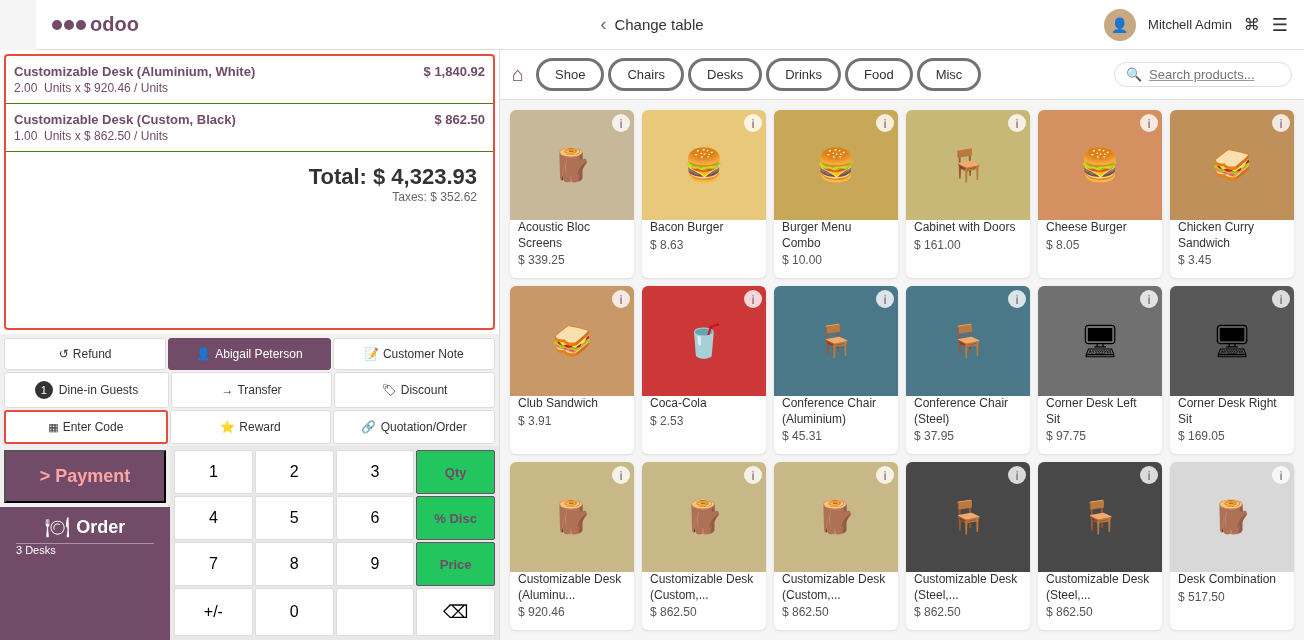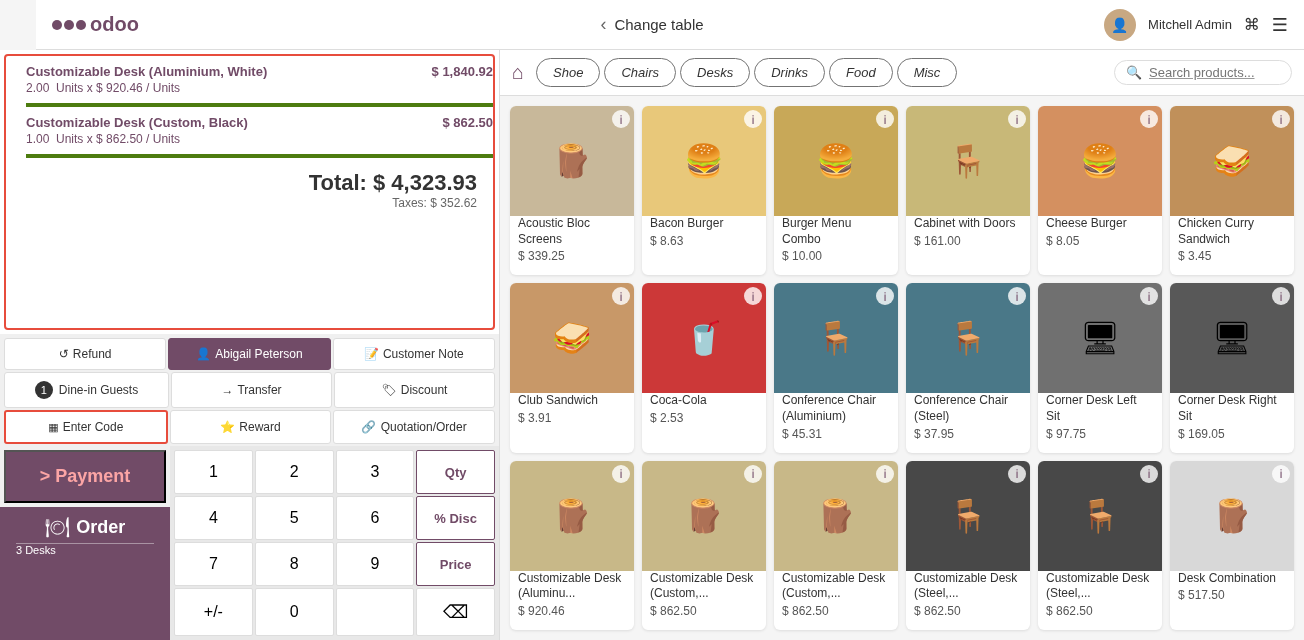--- a/index.html
+++ b/index.html
@@ -17,21 +17,21 @@
     .header-wifi { font-size: 16px; color: #333; }
     .header-menu { font-size: 18px; color: #333; cursor: pointer; }
 
     
     .main-content { display: flex; flex: 1; overflow: hidden; }
     
     
     .left-panel { width: 500px; display: flex; flex-direction: column; background: white; border-right: 1px solid #ddd; }
     
     .order-list { flex: 1; overflow-y: auto; border: 2px solid #e74c3c; margin: 4px; border-radius: 4px; }
-    .order-item { padding: 8px 0; border-bottom: 4px solid #4d7c0f; margin-left: 20px; }
+    .order-item { padding: 8px 8px; border-bottom: 1px solid #4d7c0f; }
     .order-item-header { display: flex; justify-content: space-between; align-items: center; }
     .order-item-name { color: #714B67; font-weight: 600; font-size: 13px; }
     .order-item-price { color: #714B67; font-weight: 600; font-size: 13px; }
     .order-item-detail { color: #714B67; font-size: 12px; margin-top: 2px; }
     
     .order-total-section { text-align: right; padding: 12px 16px 4px; }
     .order-total { font-size: 22px; font-weight: bold; color: #333; }
     .order-taxes { font-size: 12px; color: #666; }
     
     
@@ -47,36 +47,36 @@
     .action-btn.outlined { border: 2px solid #e74c3c; }
     .dine-in-btn { background: white; border: 1px solid #ddd; border-radius: 3px; padding: 8px; display: flex; align-items: center; gap: 6px; font-size: 12px; cursor: pointer; }
     .dine-badge { background: #333; color: white; border-radius: 50%; width: 18px; height: 18px; display: flex; align-items: center; justify-content: center; font-size: 11px; }
 
     
     .payment-btn { background: #714B67; color: #fca5a5; padding: 14px; text-align: center; font-size: 18px; font-weight: bold; cursor: pointer; }
     
     
     .numpad-section { display: grid; grid-template-columns: repeat(4, 1fr); gap: 2px; padding: 4px; background: #e8e8e8; }
     .num-btn { padding: 12px; background: white; border: 1px solid #ddd; text-align: center; font-size: 16px; cursor: pointer; border-radius: 2px; }
-    .num-btn.highlight { background: #ffffff; border-color: #714B67; color: #714B67; font-size: 13px; font-weight: bold; }
+    .num-btn.highlight { background: #22c55e; border-color: #714B67; color: #714B67; font-size: 13px; font-weight: bold; }
     .num-btn.backspace { font-size: 18px; }
 
     
     .bottom-nav { background: #714B67; color: white; padding: 8px 16px; display: flex; flex-direction: column; align-items: center; }
     .bottom-nav-icon { font-size: 20px; }
     .bottom-nav-label { font-size: 18px; font-weight: bold; }
     .bottom-nav-sub { font-size: 11px; border-top: 1px solid rgba(255,255,255,0.4); margin-top: 4px; width: 100%; text-align: left; }
 
     
     .right-panel { flex: 1; display: flex; flex-direction: column; overflow: hidden; }
     
     
     .category-nav { display: flex; align-items: center; background: white; padding: 8px 12px; border-bottom: 1px solid #ddd; gap: 4px; }
     .cat-home { font-size: 20px; color: #714B67; cursor: pointer; margin-right: 8px; }
-    .cat-btn { padding: 6px 16px; border-radius: 20px; border: 1px solid #737373; background: white; cursor: pointer; font-size: 13px; color: #333; font-style: italic; }
+    .cat-btn { padding: 6px 16px; border-radius: 20px; border: 3px solid #737373; background: white; cursor: pointer; font-size: 13px; color: #333; }
     .search-box { margin-left: auto; display: flex; align-items: center; gap: 6px; border: 1px solid #ddd; border-radius: 20px; padding: 4px 12px; background: white; }
     .search-input { border: none; outline: none; font-size: 13px; color: #999; width: 130px; text-decoration: underline; }
 
     
     .product-grid { flex: 1; display: grid; grid-template-columns: repeat(6, 1fr); gap: 8px; padding: 10px; overflow-y: auto; background: #f5f5f5; }
     .product-card { background: white; border-radius: 6px; overflow: hidden; cursor: pointer; box-shadow: 0 1px 3px rgba(0,0,0,0.1); }
     .product-img { width: 100%; height: 110px; object-fit: cover; background: #e8e8e8; display: flex; align-items: center; justify-content: center; position: relative; }
     .product-img-placeholder { font-size: 32px; }
     .product-info-icon { position: absolute; top: 4px; right: 4px; color: #714B67; font-size: 12px; background: rgba(255,255,255,0.8); border-radius: 50%; width: 18px; height: 18px; display: flex; align-items: center; justify-content: center; }
     .product-details { padding: 0 8px; }

